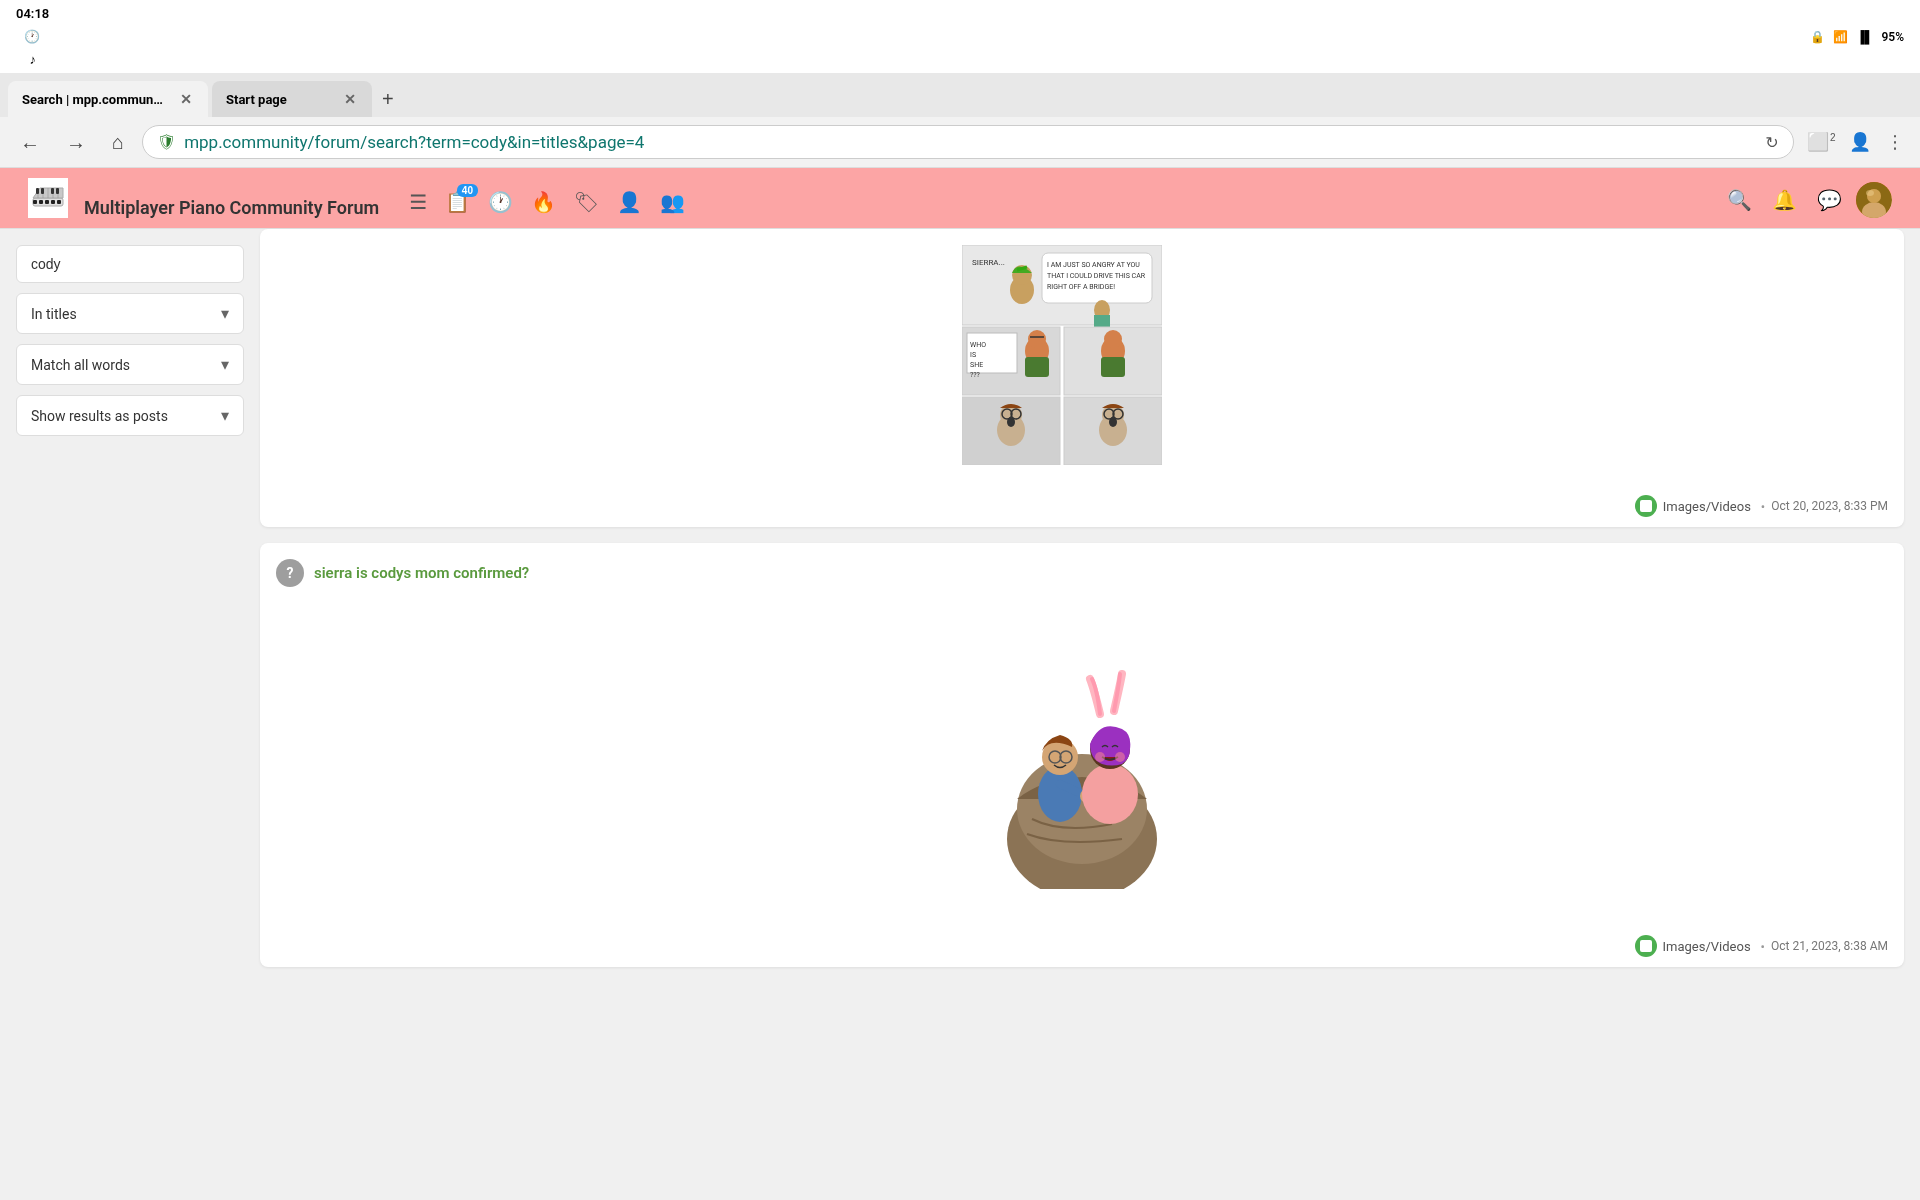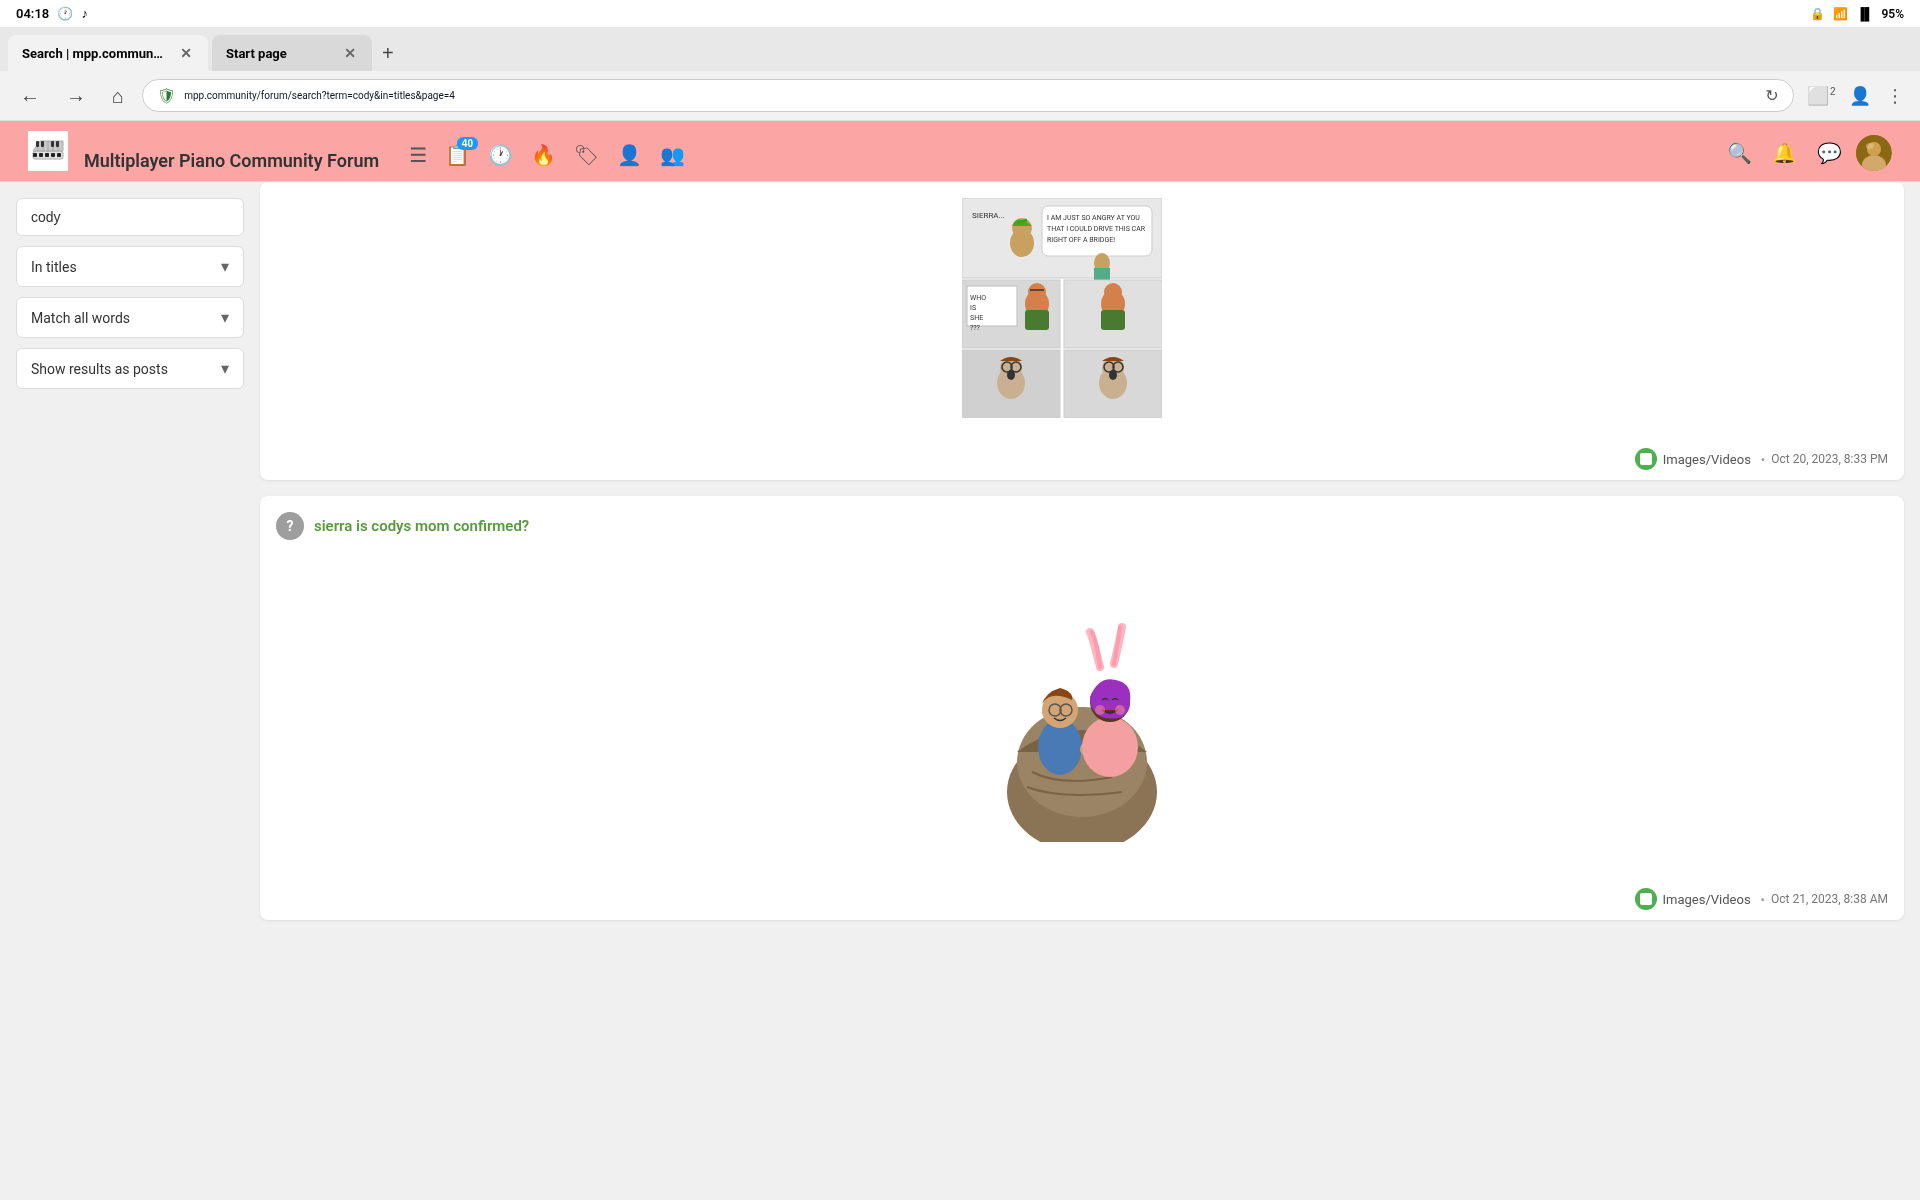--- a/index.html
+++ b/index.html
@@ -4,21 +4,21 @@
   <meta name="viewport" content="width=device-width, initial-scale=1">
   <style>
     * { margin: 0; padding: 0; box-sizing: border-box; }
     body { font-family: -apple-system, BlinkMacSystemFont, 'Segoe UI', Roboto, sans-serif; background: #f0f0f0; max-width: 1920px; overflow-x: hidden; }
 
     
     .status-bar {
       display: flex; align-items: center; justify-content: space-between;
       background: #fff; padding: 6px 16px; font-size: 13px; font-weight: 600;
     }
-    .status-left { display: flex; align-items: center; gap: 8px; }
+    .status-left { display: flex; align-items: center; gap: 8px; flex-direction: column; }
     .status-right { display: flex; align-items: center; gap: 8px; font-size: 12px; }
 
     
     .browser-chrome {
       background: #f2f2f2; border-bottom: 1px solid #ddd;
     }
     .tab-bar {
       display: flex; align-items: center; padding: 8px 8px 0; gap: 4px; background: #e8e8e8;
     }
     .tab {
@@ -37,21 +37,21 @@
     }
     .nav-btn { background: none; border: none; font-size: 20px; cursor: pointer; color: #444; padding: 4px 8px; }
     .nav-btn:disabled { color: #aaa; }
     .home-btn { font-size: 20px; color: #444; cursor: pointer; padding: 4px 8px; }
     .url-bar {
       flex: 1; display: flex; align-items: center; background: #fff;
       border-radius: 20px; padding: 6px 14px; gap: 8px;
       border: 1px solid #ccc; font-size: 14px;
     }
     .security-icon { color: #2a7d2e; font-size: 15px; }
-    .url-text { flex: 1; color: #0f172a; font-size: 10px; }
+    .url-text { flex: 1; color: #0f766e; font-size: 17px; }
     .refresh-btn { background: none; border: none; font-size: 16px; cursor: pointer; color: #555; }
     .browser-actions { display: flex; gap: 6px; align-items: center; }
     .browser-action-btn { background: none; border: none; font-size: 18px; cursor: pointer; color: #555; padding: 4px; }
 
     
     .forum-header {
       background: #fca5a5; padding: 10px 28px; display: flex; align-items: flex-end;
       border-bottom: 1px solid #e0e0e0; gap: 16px;
     }
     .logo { width: 40px; height: 40px; position: relative; }

